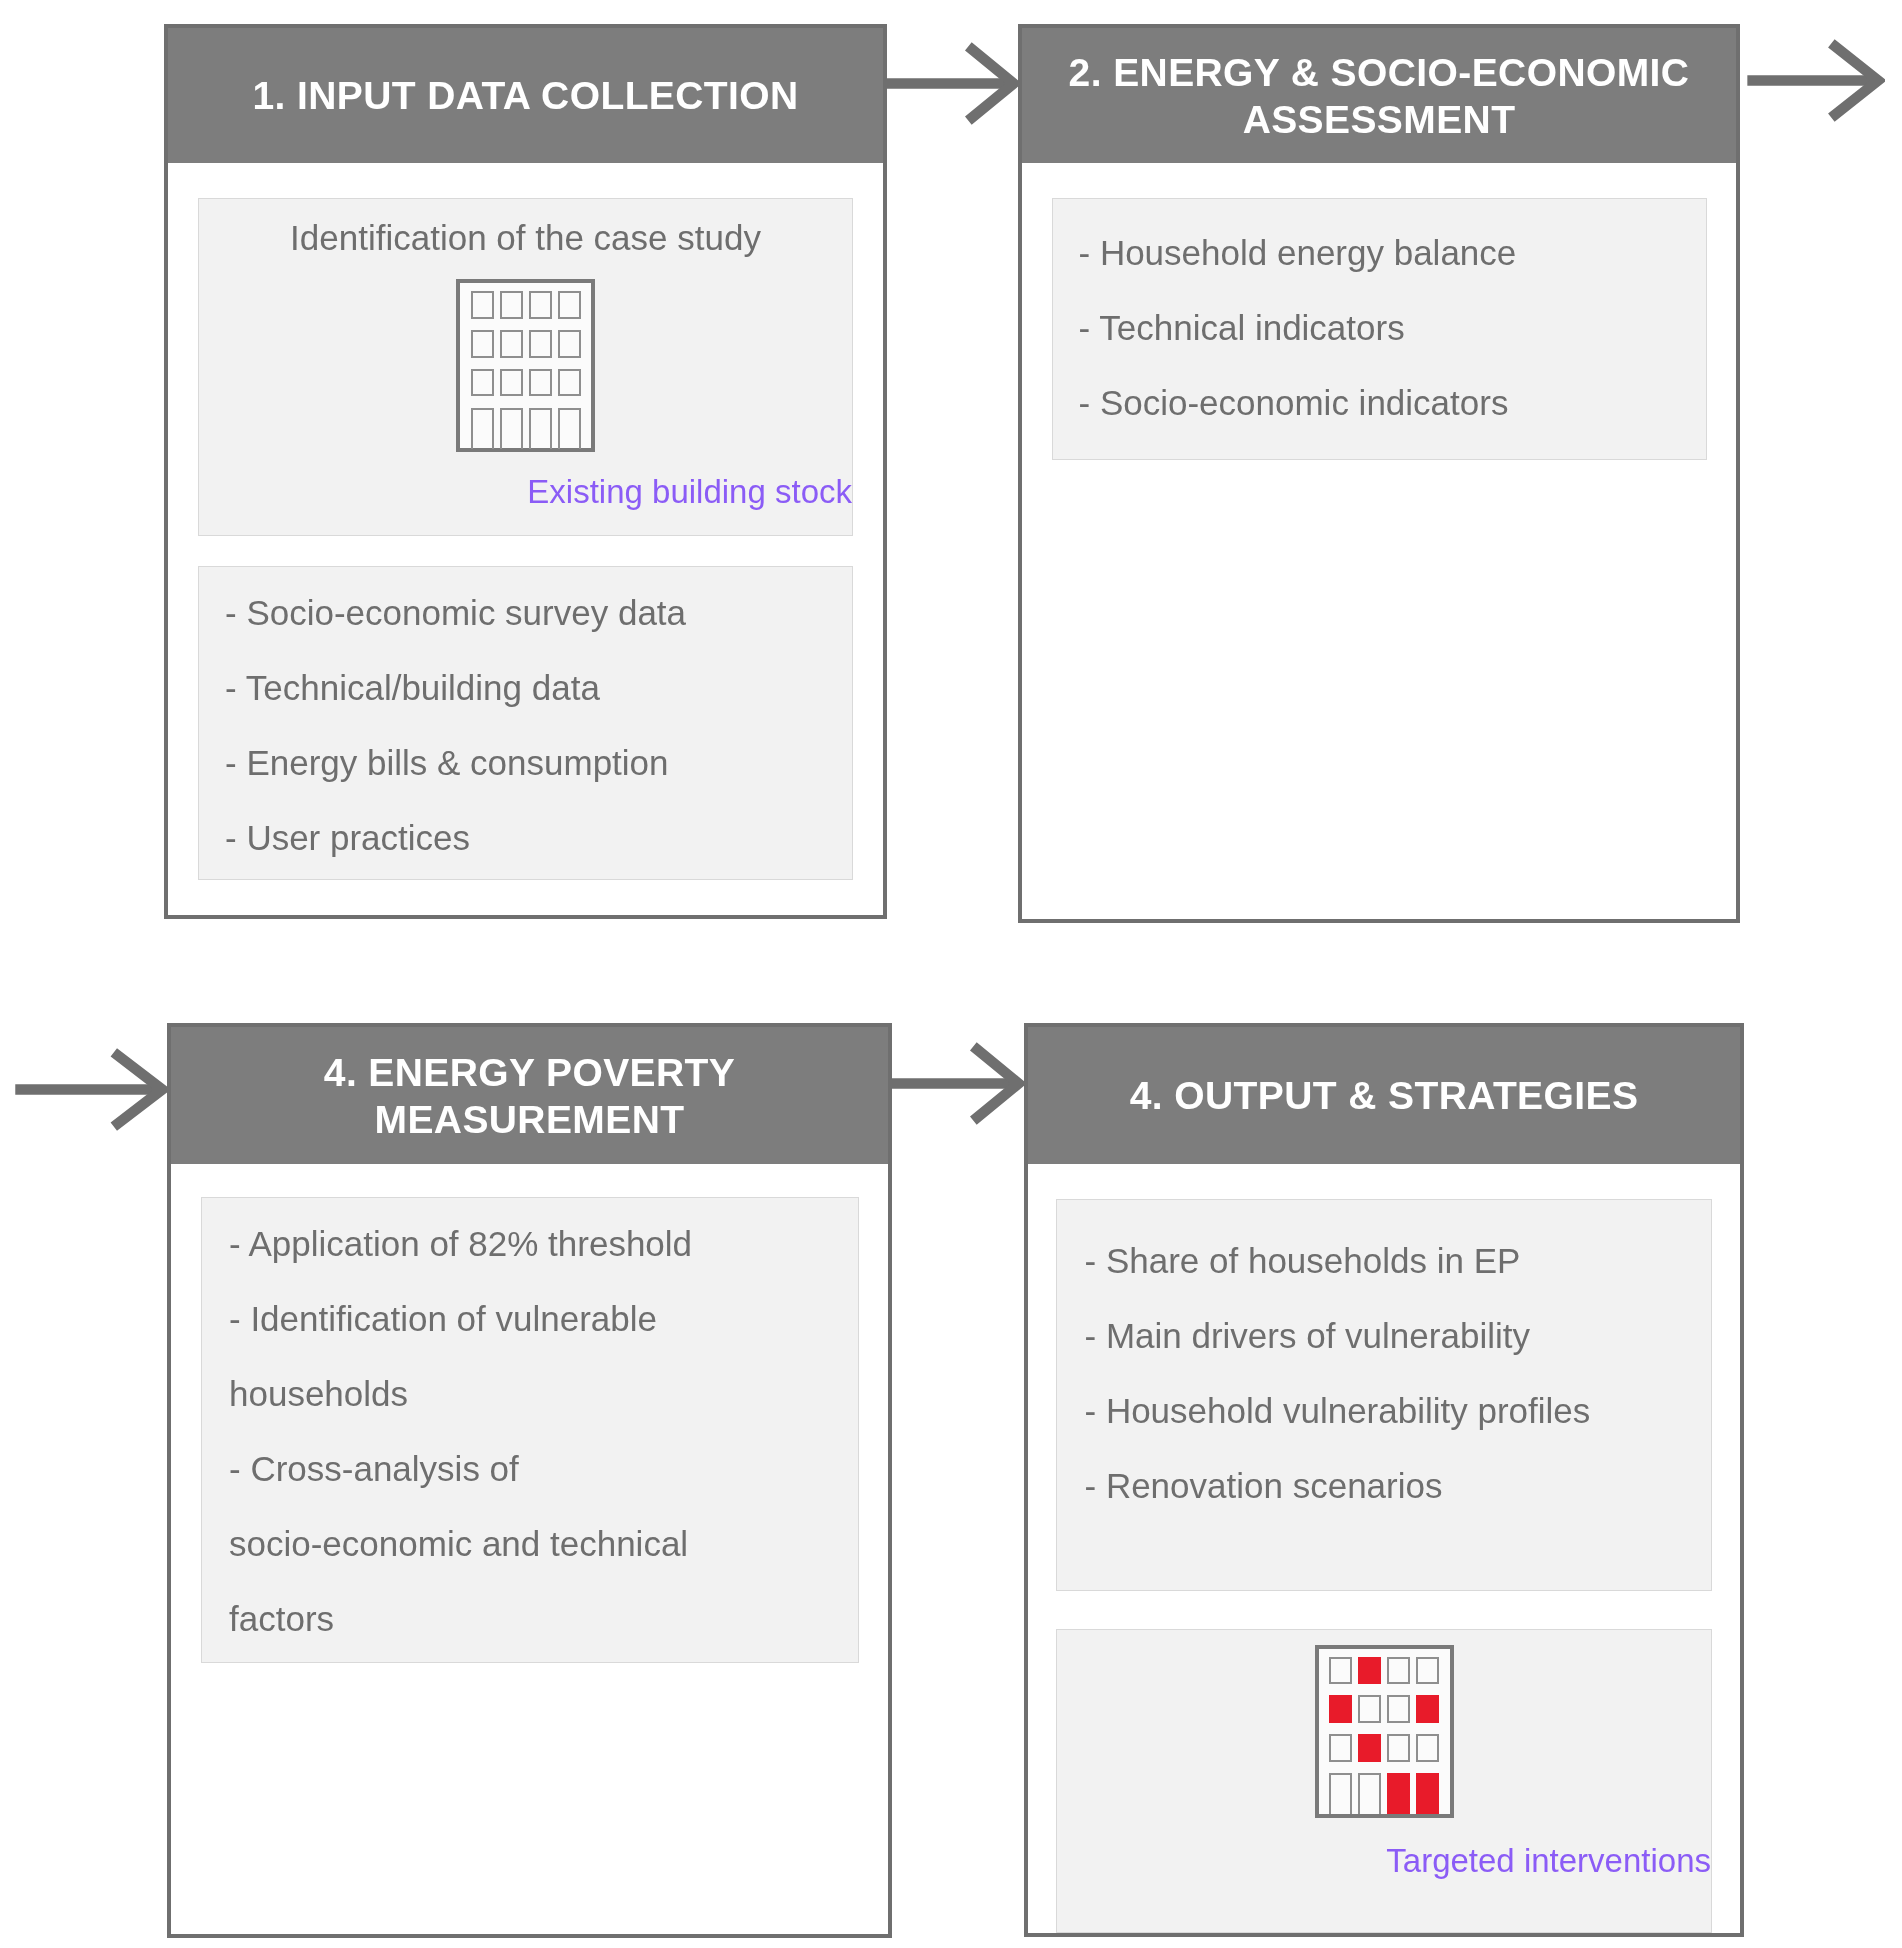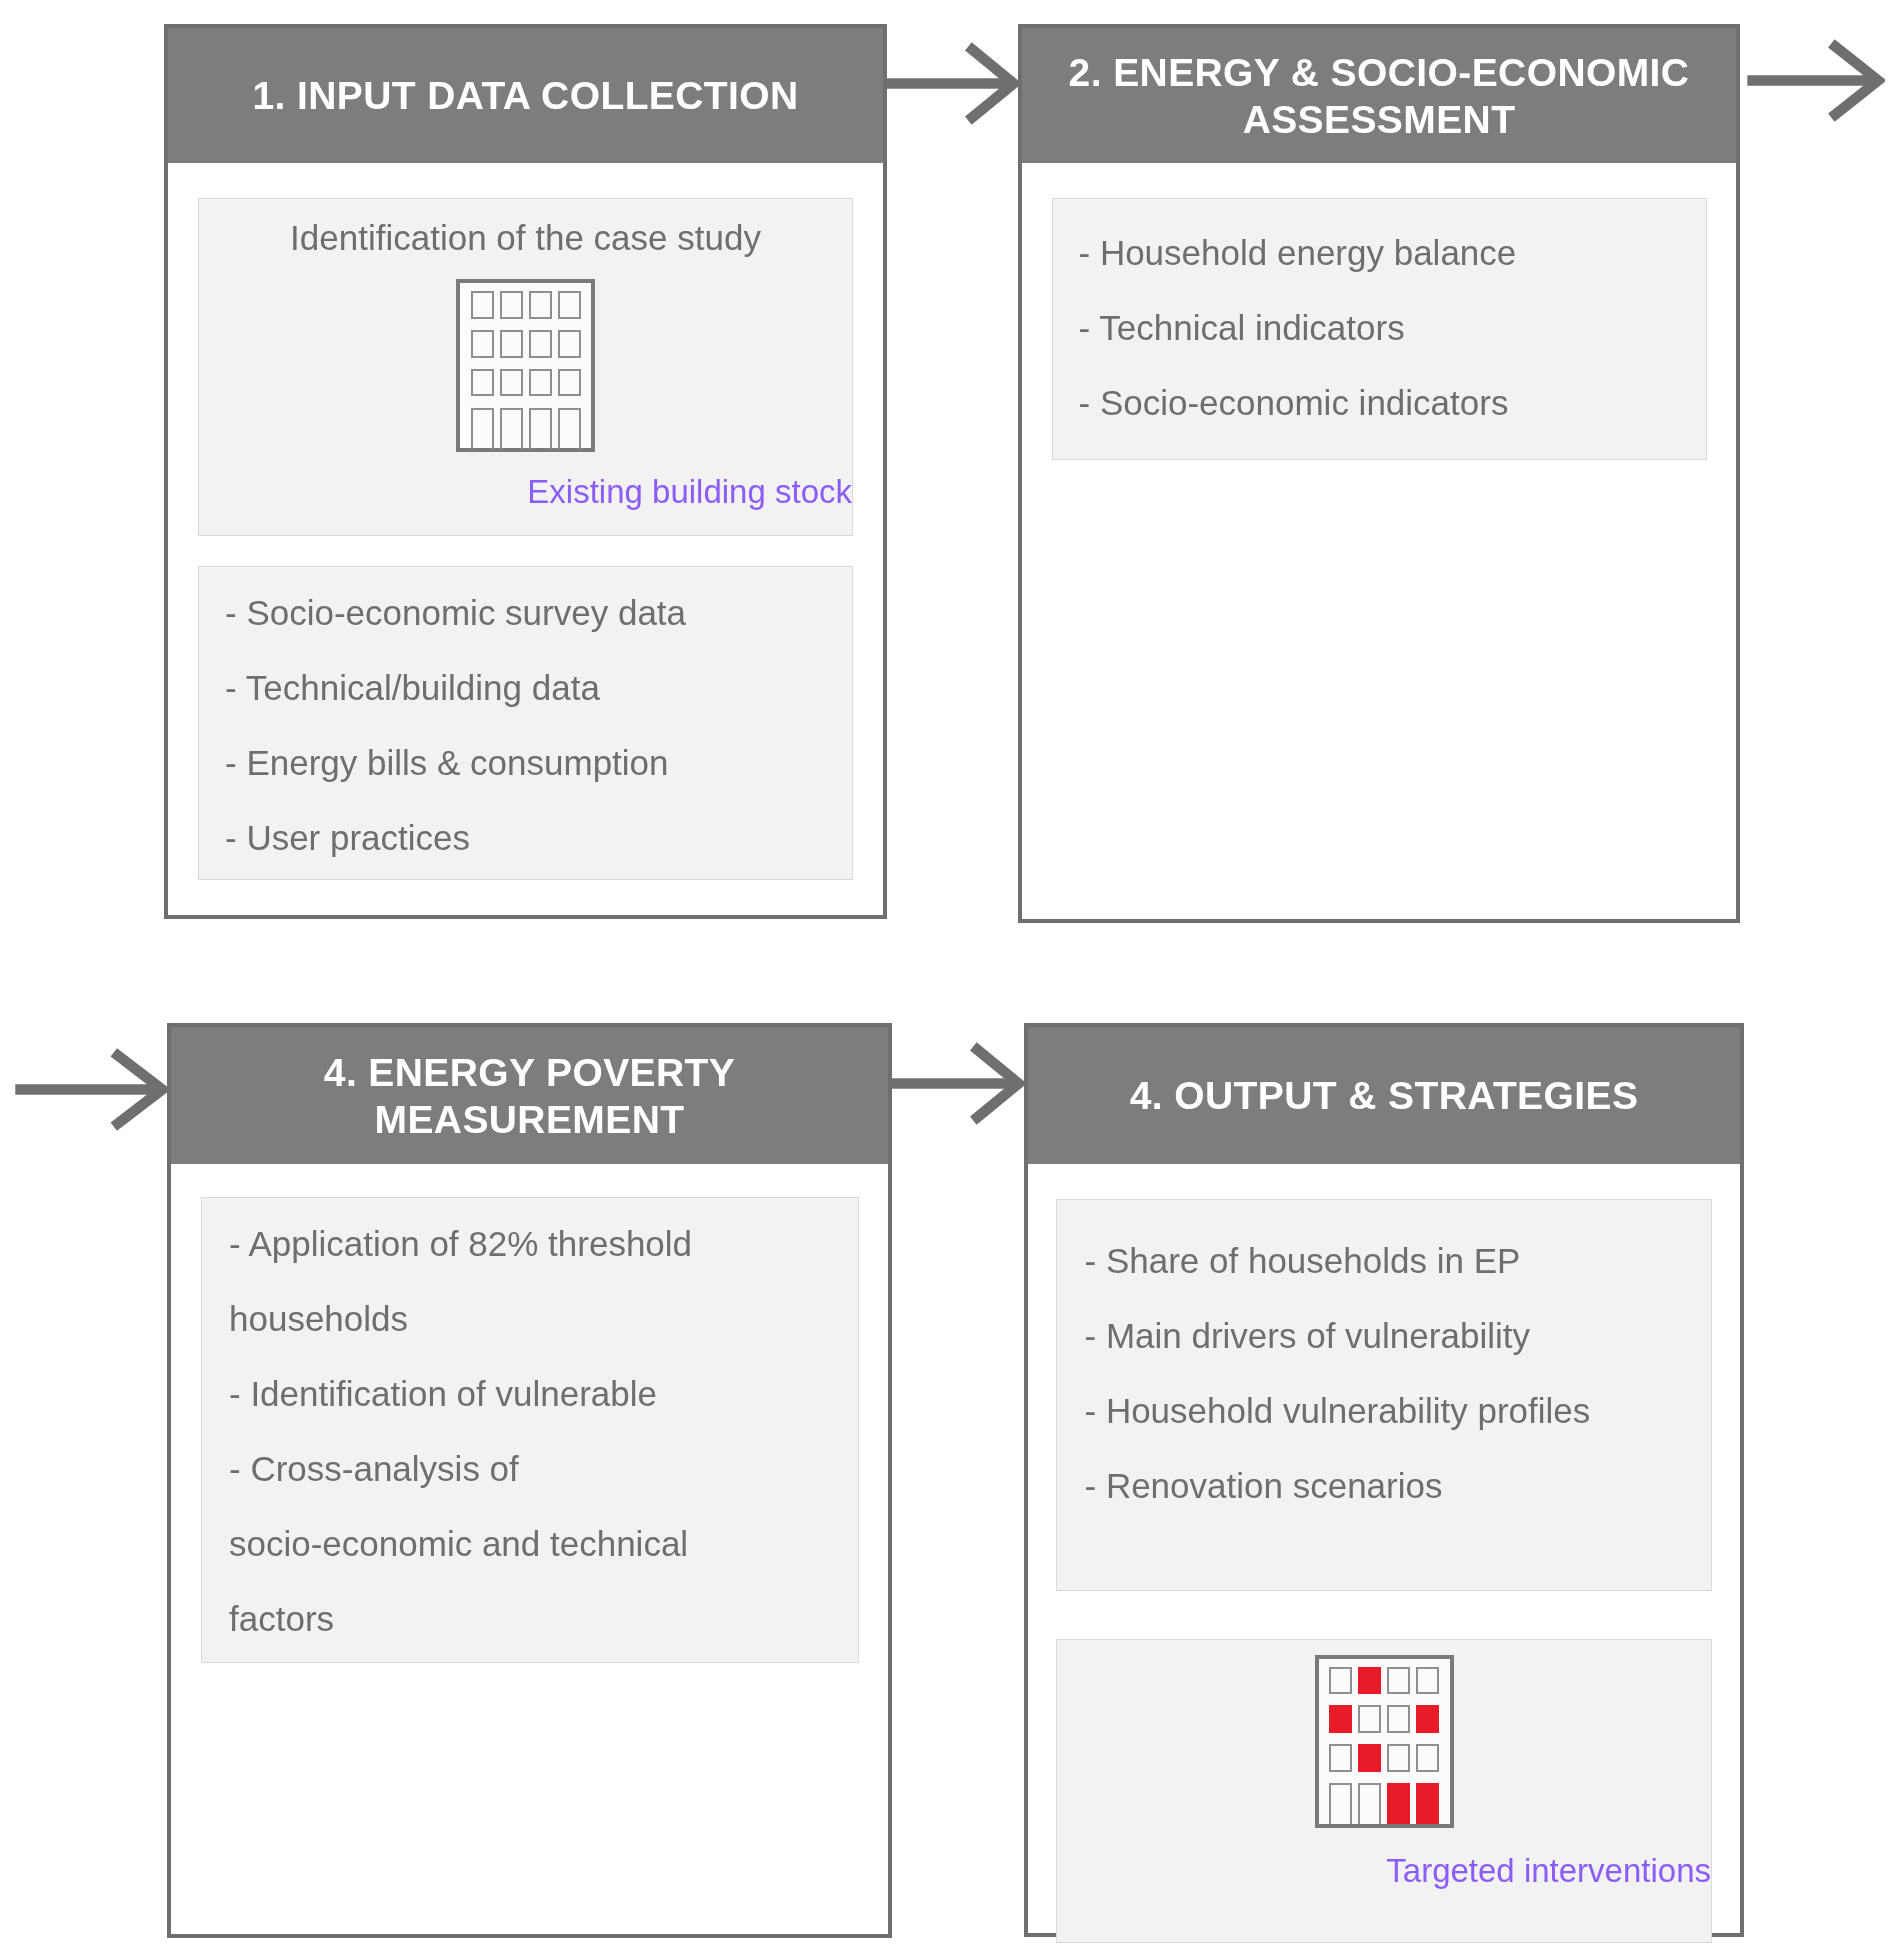--- a/index.html
+++ b/index.html
@@ -22,21 +22,21 @@
   #box1 .box-header,#box2 .box-header{height:135px;}
   #box3 .box-header,#box4 .box-header{height:137px;}
   .panel{
     background:#f2f2f2;border:1.6px solid #d9d9d9;box-sizing:border-box;margin:0 auto;
   }
   #box1 .panel-figure{width:655px;height:338px;margin-top:35px;}
   #box1 .panel-list{width:655px;height:314px;margin-top:30px;padding:8px 0 8px 26px;}
   #box2 .panel-list{width:655px;height:262px;margin-top:35px;padding:16px 0 16px 26px;}
   #box3 .panel-list{width:658px;height:466px;margin-top:33px;padding:8px 0 8px 27.5px;}
   #box4 .panel-list{width:656px;height:392px;margin-top:35px;padding:23px 0 23px 27.5px;}
-  #box4 .panel-figure{width:656px;height:304px;margin-top:48px;}
+  #box4 .panel-figure{width:656px;height:304px;margin-top:38px;}
   .li{font-size:35px;color:#6e6e6e;line-height:75px;white-space:nowrap;}
   .fig-heading{font-size:35px;color:#6e6e6e;text-align:center;margin-top:19.4px;}
   .fig-caption{font-size:33px;color:#8b5cf6;text-align:right;margin-top:21px;}
   #box4 .fig-caption{margin-top:24px;}
   .building{
     width:139px;height:173px;border:4px solid #7a7a7a;background:#fbfbfb;
     margin:21px auto 0;box-sizing:border-box;padding:8px 10.5px 0;
     display:flex;flex-direction:column;
   }
   #box4 .building{margin-top:14.6px;}
@@ -108,22 +108,22 @@
     </div>
   </div>
 
   <div class="flow-box" id="box3">
     <div class="box-header">
       <span>4. ENERGY POVERTY</span>
       <span>MEASUREMENT</span>
     </div>
     <div class="panel panel-list">
       <div class="li">- Application of 82% threshold</div>
+      <div class="li">- Identification of vulnerable</div>
       <div class="li">households</div>
-      <div class="li">- Identification of vulnerable</div>
       <div class="li">- Cross-analysis of</div>
       <div class="li">socio-economic and technical</div>
       <div class="li">factors</div>
     </div>
   </div>
 
   <div class="flow-box" id="box4">
     <div class="box-header">
       <span>4. OUTPUT &amp; STRATEGIES</span>
     </div>

